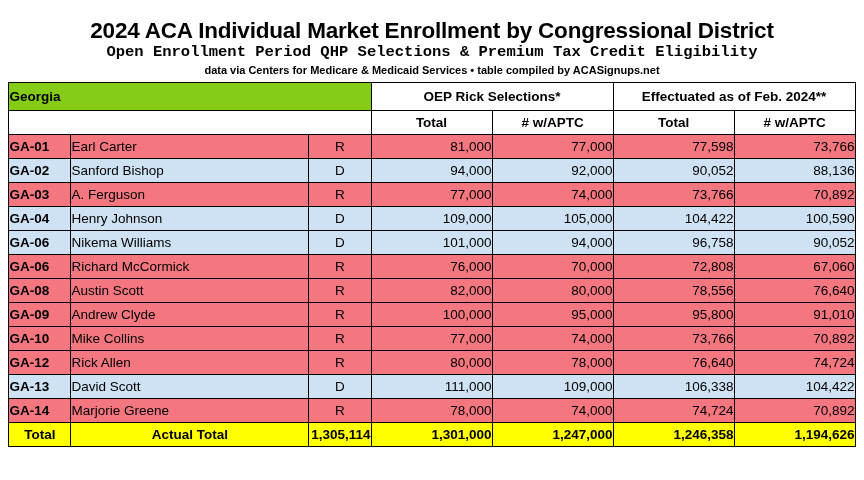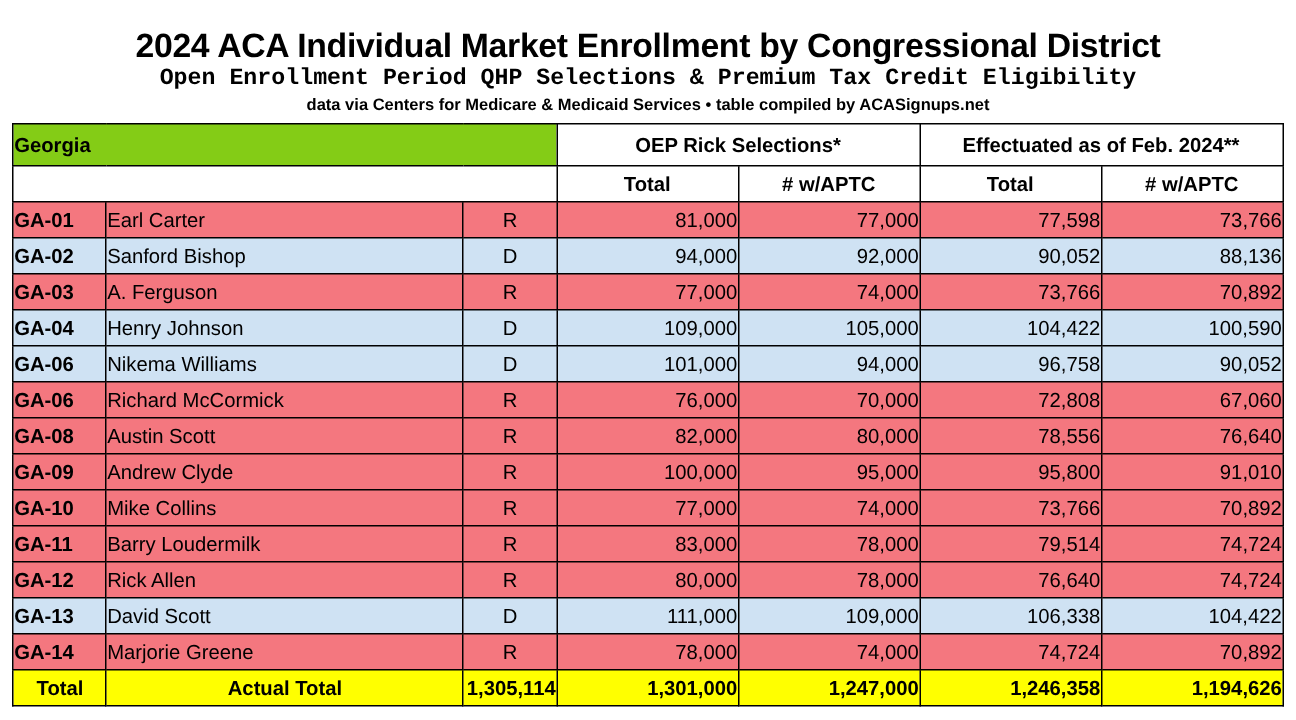--- a/index.html
+++ b/index.html
@@ -246,29 +246,20 @@
       <tr class="row rep">
         <td class="dist rep">GA-10</td>
         <td class="name rep">Mike Collins</td>
         <td class="party rep">R</td>
         <td class="num rep">77,000</td>
         <td class="num rep">74,000</td>
         <td class="num rep">73,766</td>
         <td class="num rep">70,892</td>
       </tr>
 
-      <tr class="row rep">
-        <td class="dist rep">GA-11</td>
-        <td class="name rep">Barry Loudermilk</td>
-        <td class="party rep">R</td>
-        <td class="num rep">83,000</td>
-        <td class="num rep">78,000</td>
-        <td class="num rep">79,514</td>
-        <td class="num rep">74,724</td>
-      </tr>
 
       <tr class="row rep">
         <td class="dist rep">GA-12</td>
         <td class="name rep">Rick Allen</td>
         <td class="party rep">R</td>
         <td class="num rep">80,000</td>
         <td class="num rep">78,000</td>
         <td class="num rep">76,640</td>
         <td class="num rep">74,724</td>
       </tr>

